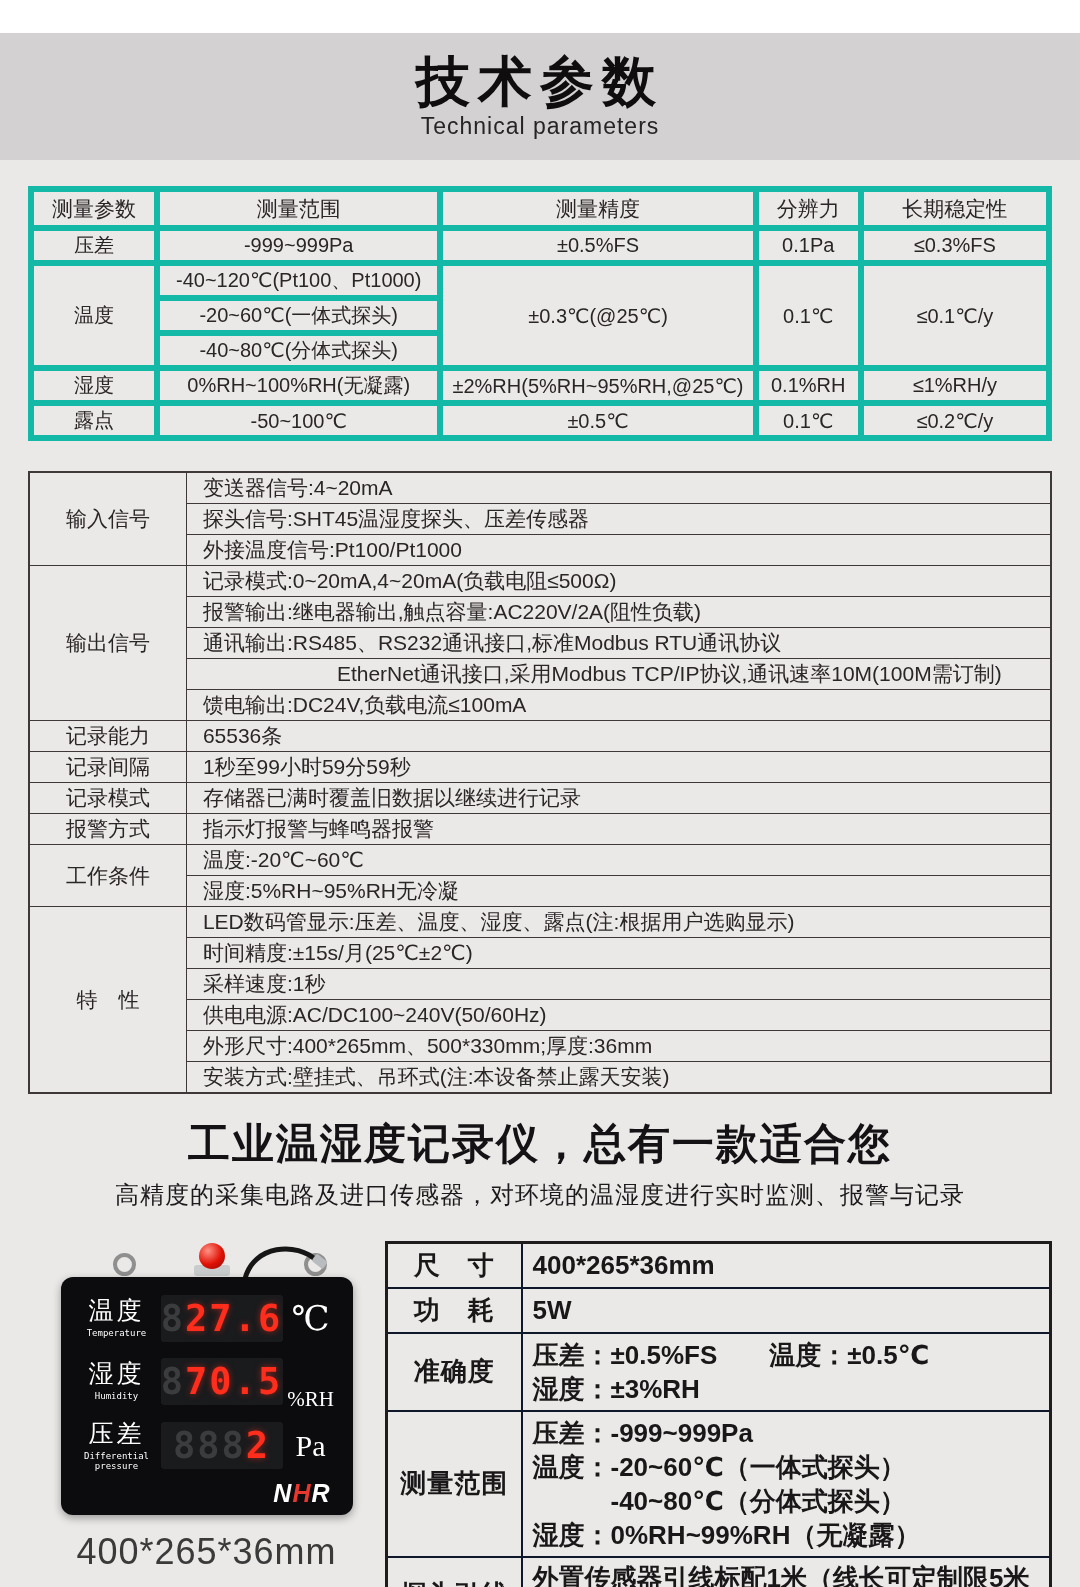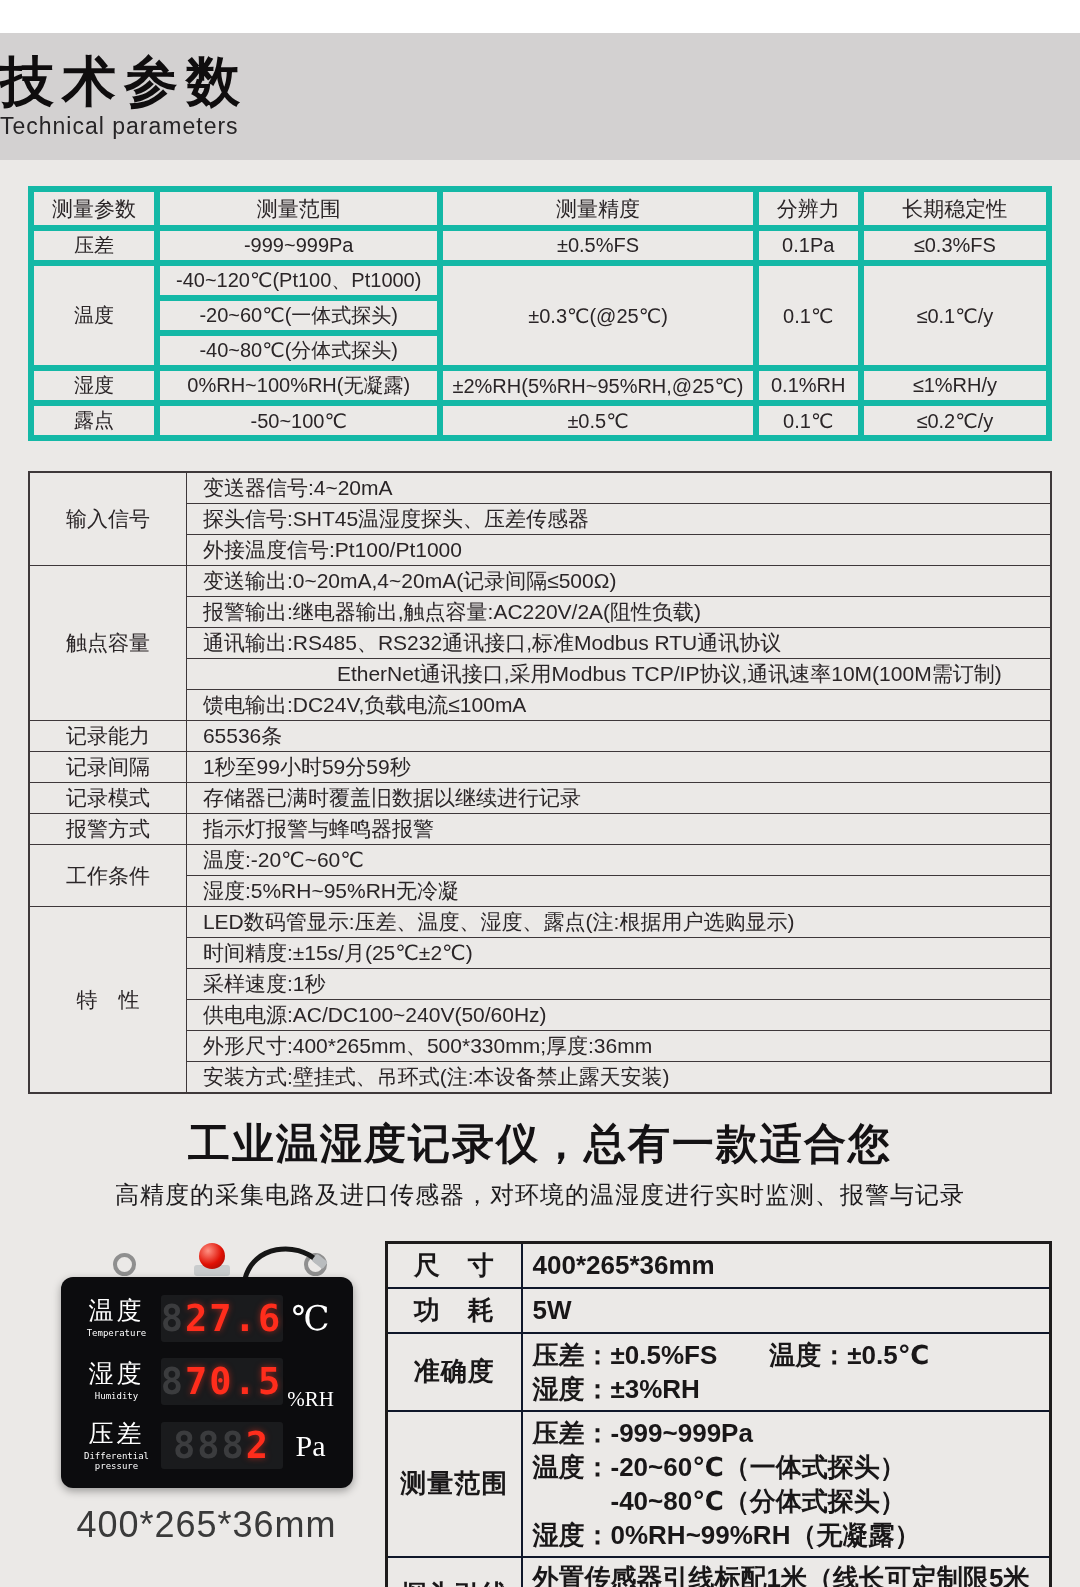--- a/index.html
+++ b/index.html
@@ -4,21 +4,21 @@
 <style>
   html,body{margin:0;padding:0;}
   body{
     width:1080px;height:1587px;
     background:#ebe9e7;
     font-family:"Liberation Sans","DejaVu Sans",sans-serif;
     color:#2a2527;
     overflow:hidden;
   }
   .top-strip{height:33px;background:#ffffff;}
-  .banner{height:127px;background:#d3d1d1;display:flex;flex-direction:column;justify-content:center;}
+  .banner{height:127px;background:#d3d1d1;display:flex;flex-direction:column;align-items:center;justify-content:center;}
   .banner .title{font-size:54px;font-weight:900;letter-spacing:8px;color:#0f0d0e;line-height:1.05;}
   .banner .title-en{font-size:23px;color:#262426;margin-top:4px;letter-spacing:1px;}
 
   .content{padding:26px 28px 0 28px;}
 
   table{border-collapse:collapse;width:100%;table-layout:fixed;}
   
   .t1{border:2px solid #3e383a;}
   .t1 th,.t1 td{border:6px solid #14b8a6;text-align:center;font-weight:400;font-size:20px;padding:0 2px;height:29px;overflow:hidden;white-space:nowrap;}
   .t1 thead th{height:33px;font-size:21px;}
@@ -148,22 +148,22 @@
         <td>变送器信号:4~20mA</td>
       </tr>
       <tr>
           <td>探头信号:SHT45温湿度探头、压差传感器</td>
         </tr>
       <tr>
           <td>外接温度信号:Pt100/Pt1000</td>
         </tr>
 
       <tr>
-        <td class="lbl" rowspan="5">触点容量</td>
-        <td>变送输出:0~20mA,4~20mA(记录间隔≤500Ω)</td>
+        <td class="lbl" rowspan="5">输出信号</td>
+        <td>记录模式:0~20mA,4~20mA(负载电阻≤500Ω)</td>
       </tr>
       <tr>
           <td>报警输出:继电器输出,触点容量:AC220V/2A(阻性负载)</td>
         </tr>
       <tr>
           <td>通讯输出:RS485、RS232通讯接口,标准Modbus RTU通讯协议</td>
         </tr>
       <tr>
           <td class="indent">EtherNet通讯接口,采用Modbus TCP/IP协议,通讯速率10M(100M需订制)</td>
         </tr>
@@ -264,20 +264,23 @@
               <div class="cn">压差</div>
               <div class="en">Differential pressure</div>
             </div>
             <div class="dpanel">
               <span class="ghost">888</span>
                 <span class="lit">2</span>
             </div>
             <div class="dunit">Pa</div>
           </div>
 
+          <div class="brand">
+            <span>N</span><span class="h">H</span><span>R</span>
+          </div>
         </div>
       </div>
       <div class="dims">400*265*36mm</div>
     </div>
 
     <div class="t3-col">
       <table class="t3">
         <colgroup>
             <col style="width:135px">
             <col>

